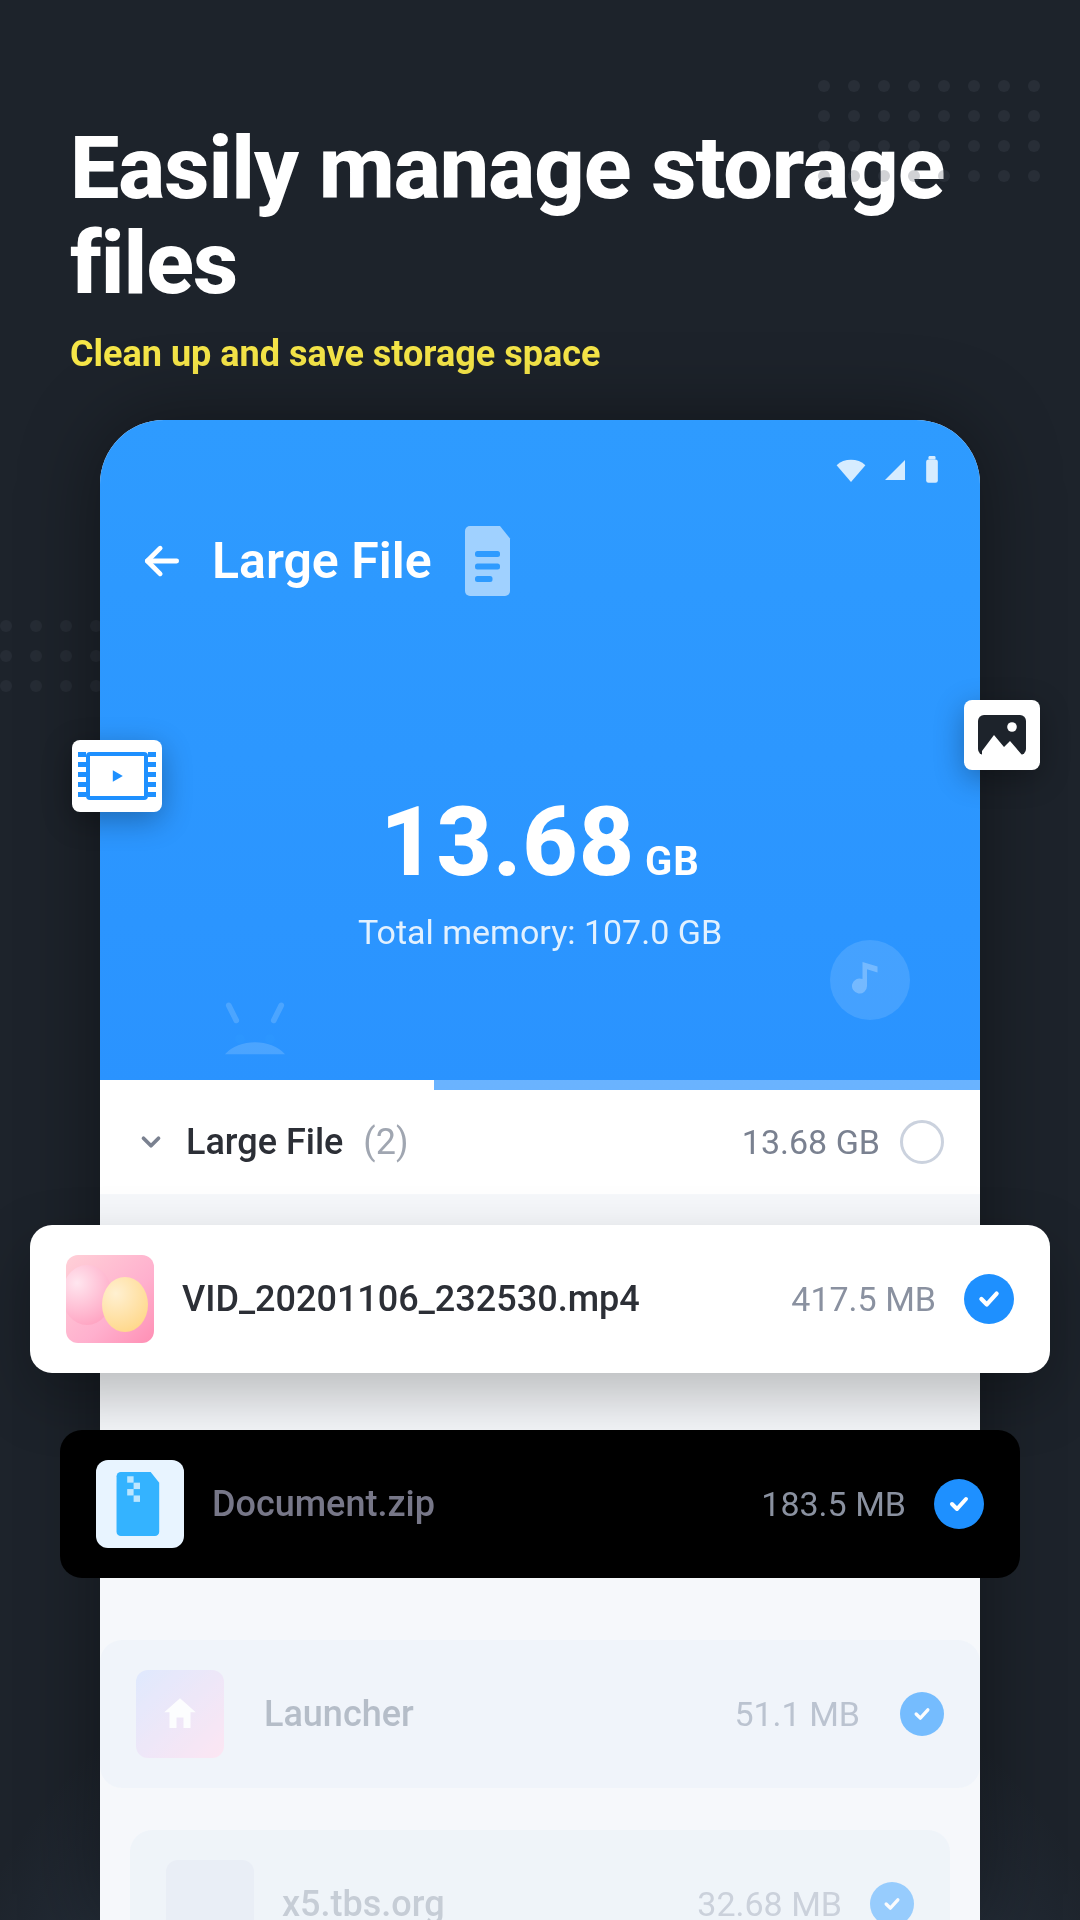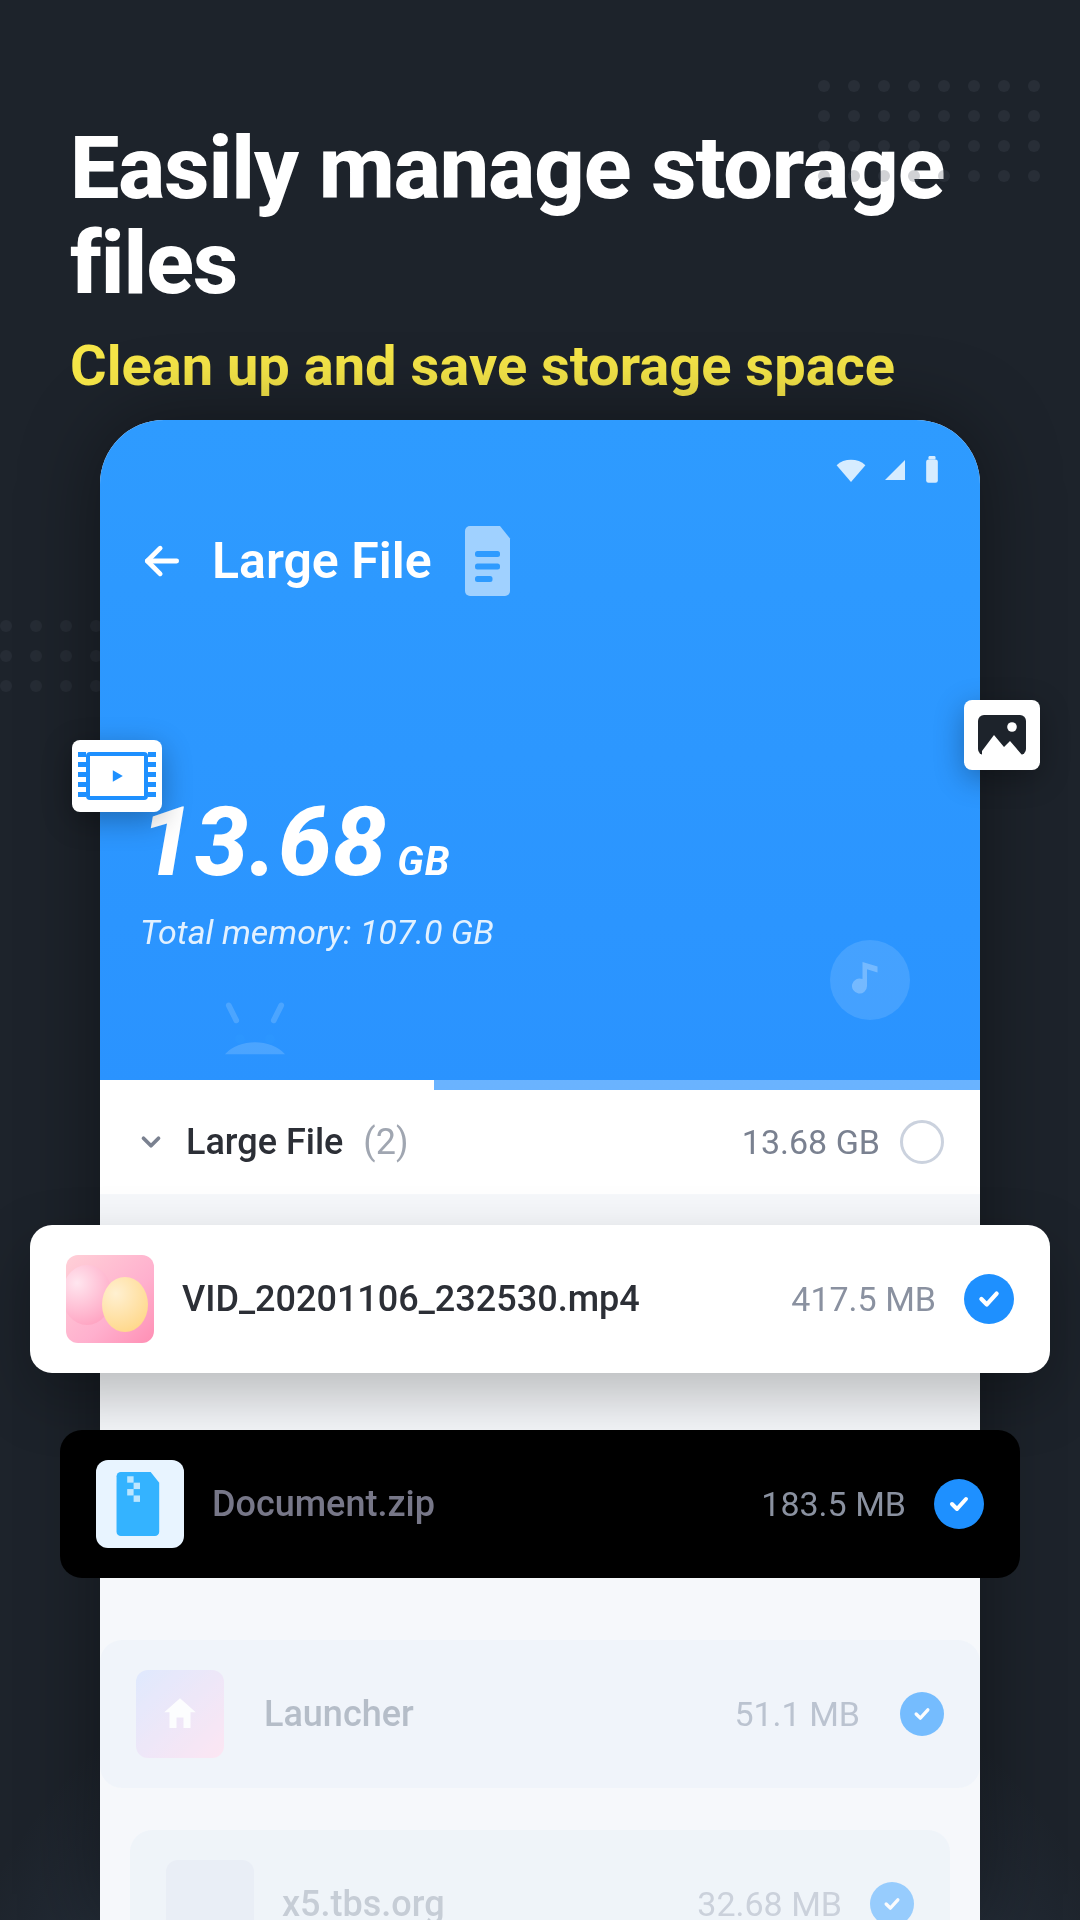--- a/index.html
+++ b/index.html
@@ -30,21 +30,21 @@
   }
   .hero h1 {
     color: #ffffff;
     font-size: 88px;
     font-weight: 800;
     line-height: 1.08;
     letter-spacing: -1px;
   }
   .hero h2 {
     color: #f6e648;
-    font-size: 56px;
+    font-size: 36px;
     font-weight: 700;
     margin-top: 24px;
     line-height: 1.15;
   }
   .phone {
     position: absolute;
     left: 100px;
     right: 100px;
     top: 420px;
     bottom: 0;
@@ -73,24 +73,23 @@
     align-items: center;
     gap: 28px;
     margin-top: 36px;
     color: #fff;
   }
   .appbar .title {
     font-size: 50px;
     font-weight: 600;
   }
   .big-stat {
-    text-align: left;
+    text-align: center;
     margin-top: 190px;
     color: #fff;
-    font-style: italic;
   }
   .big-stat .value {
     font-size: 96px;
     font-weight: 800;
     letter-spacing: 1px;
     display: inline-flex;
     align-items: baseline;
     gap: 10px;
   }
   .big-stat .unit {

